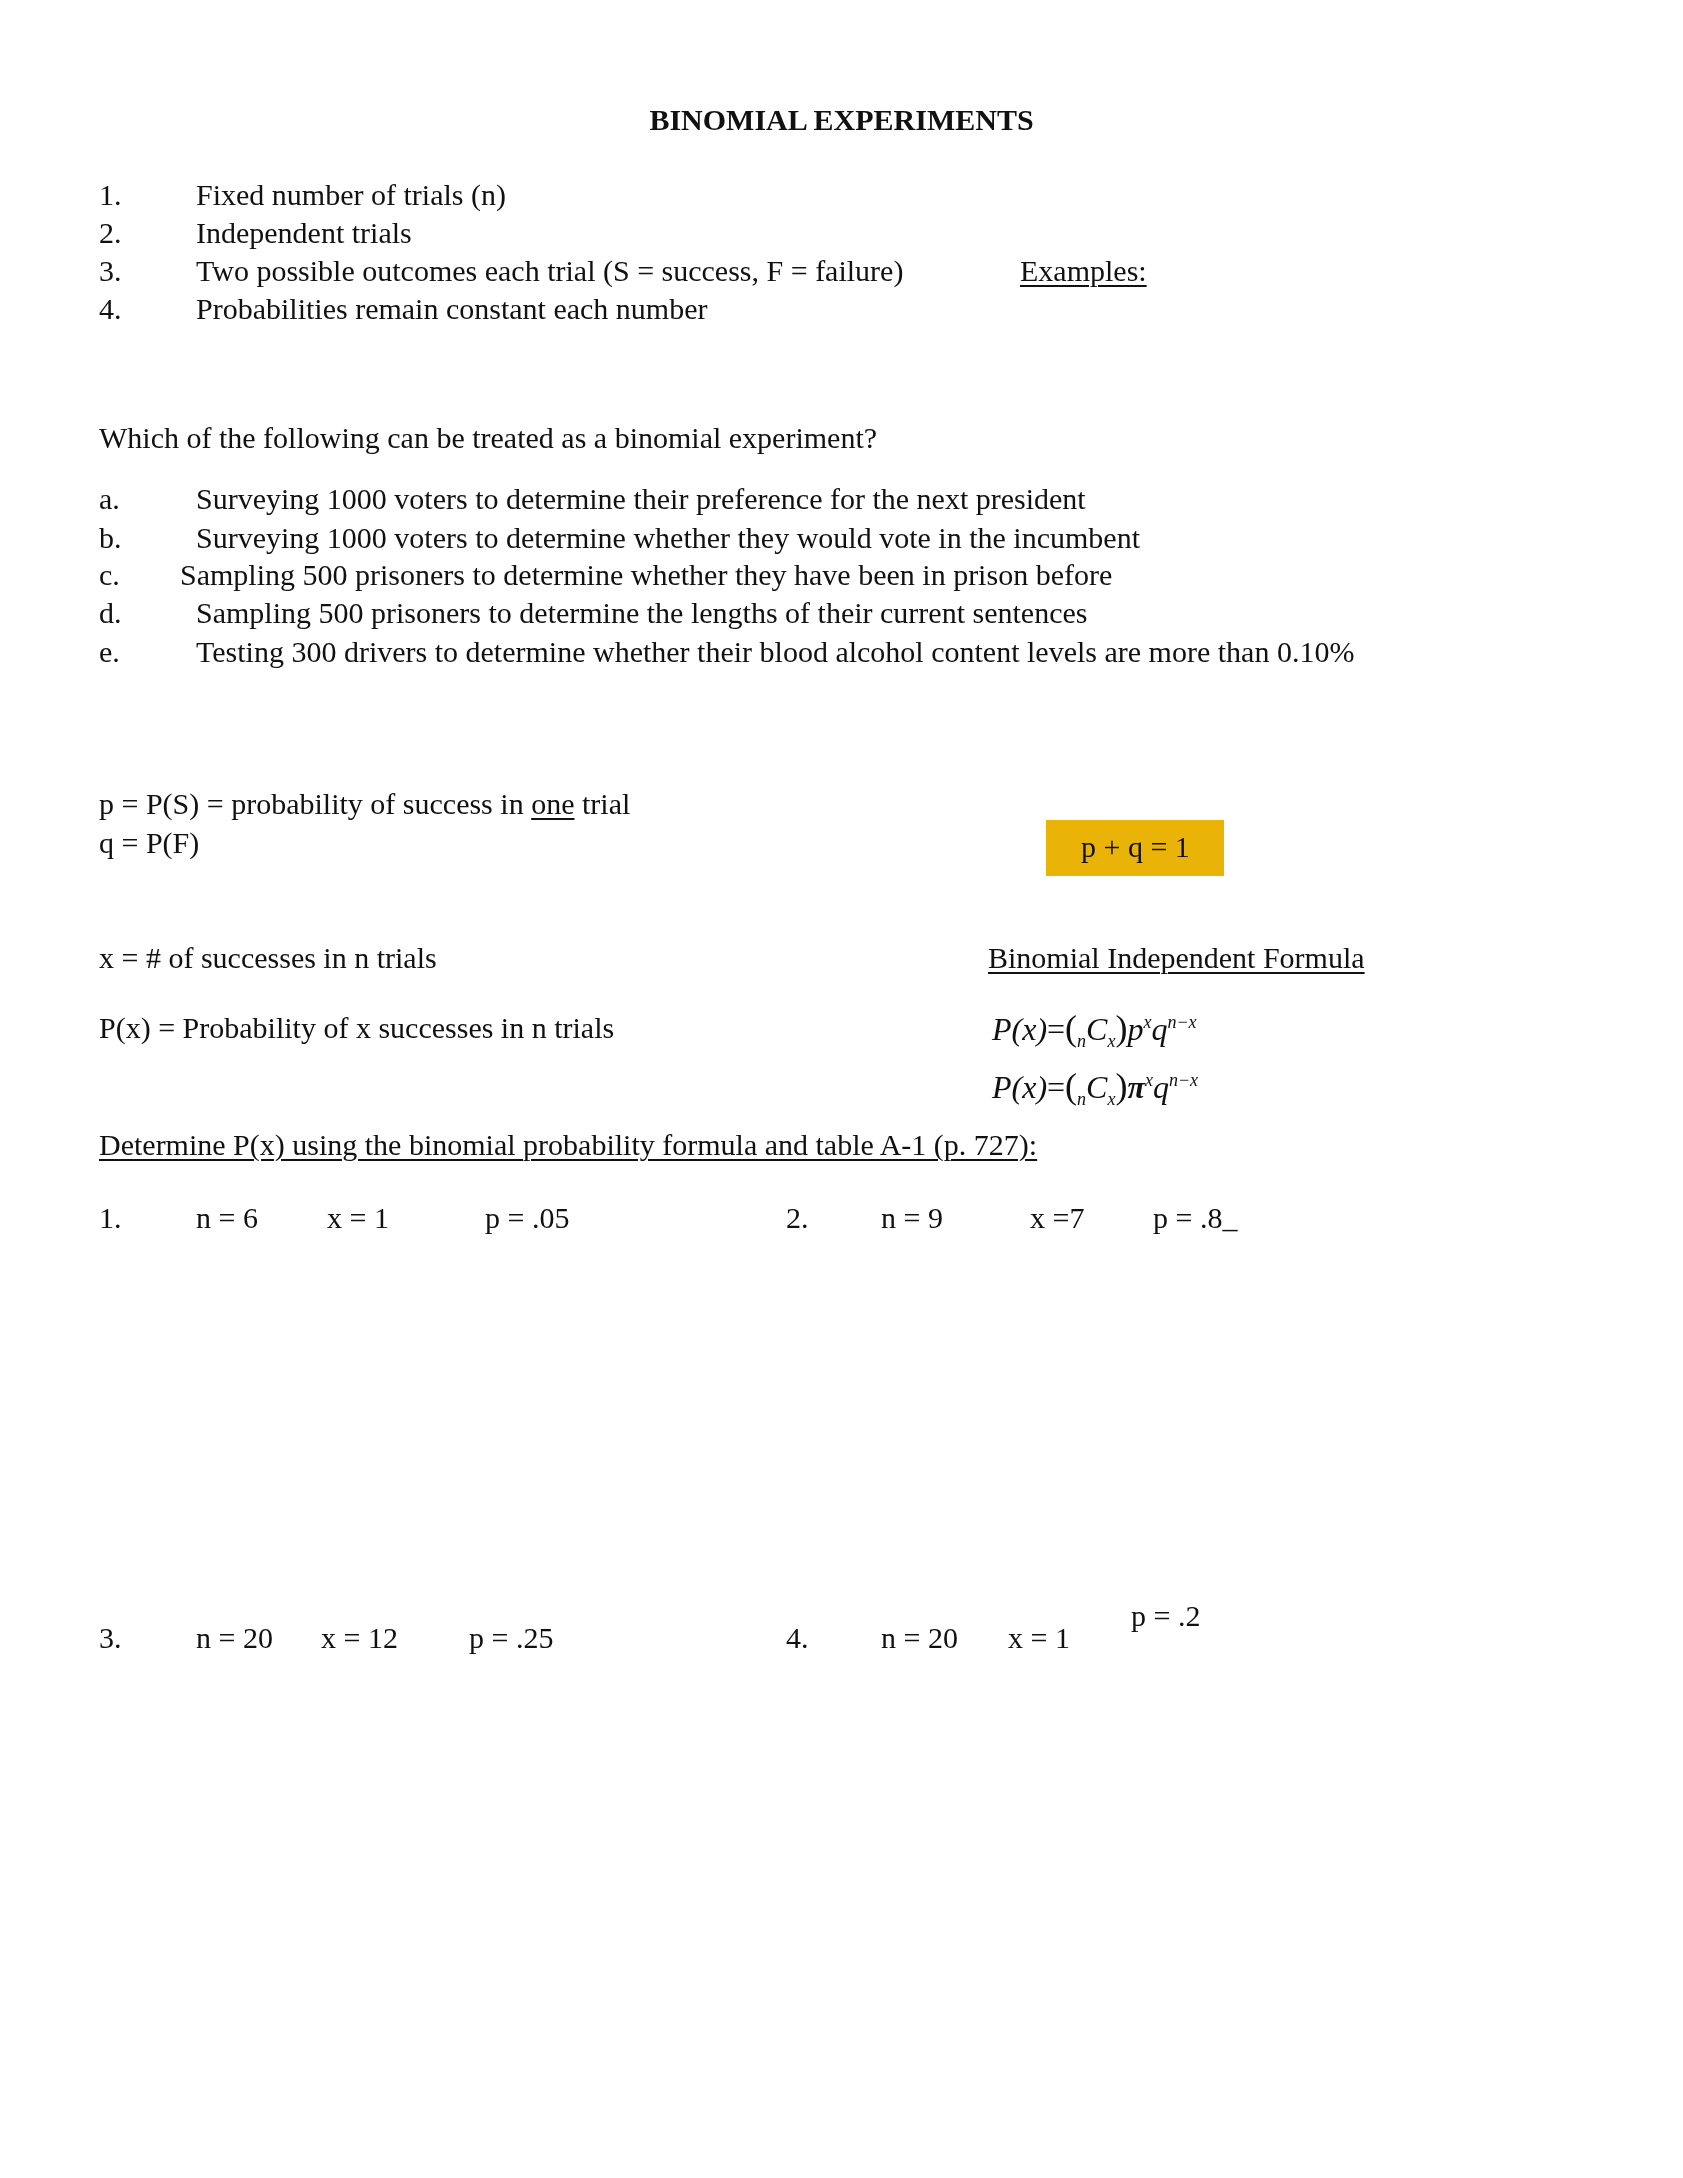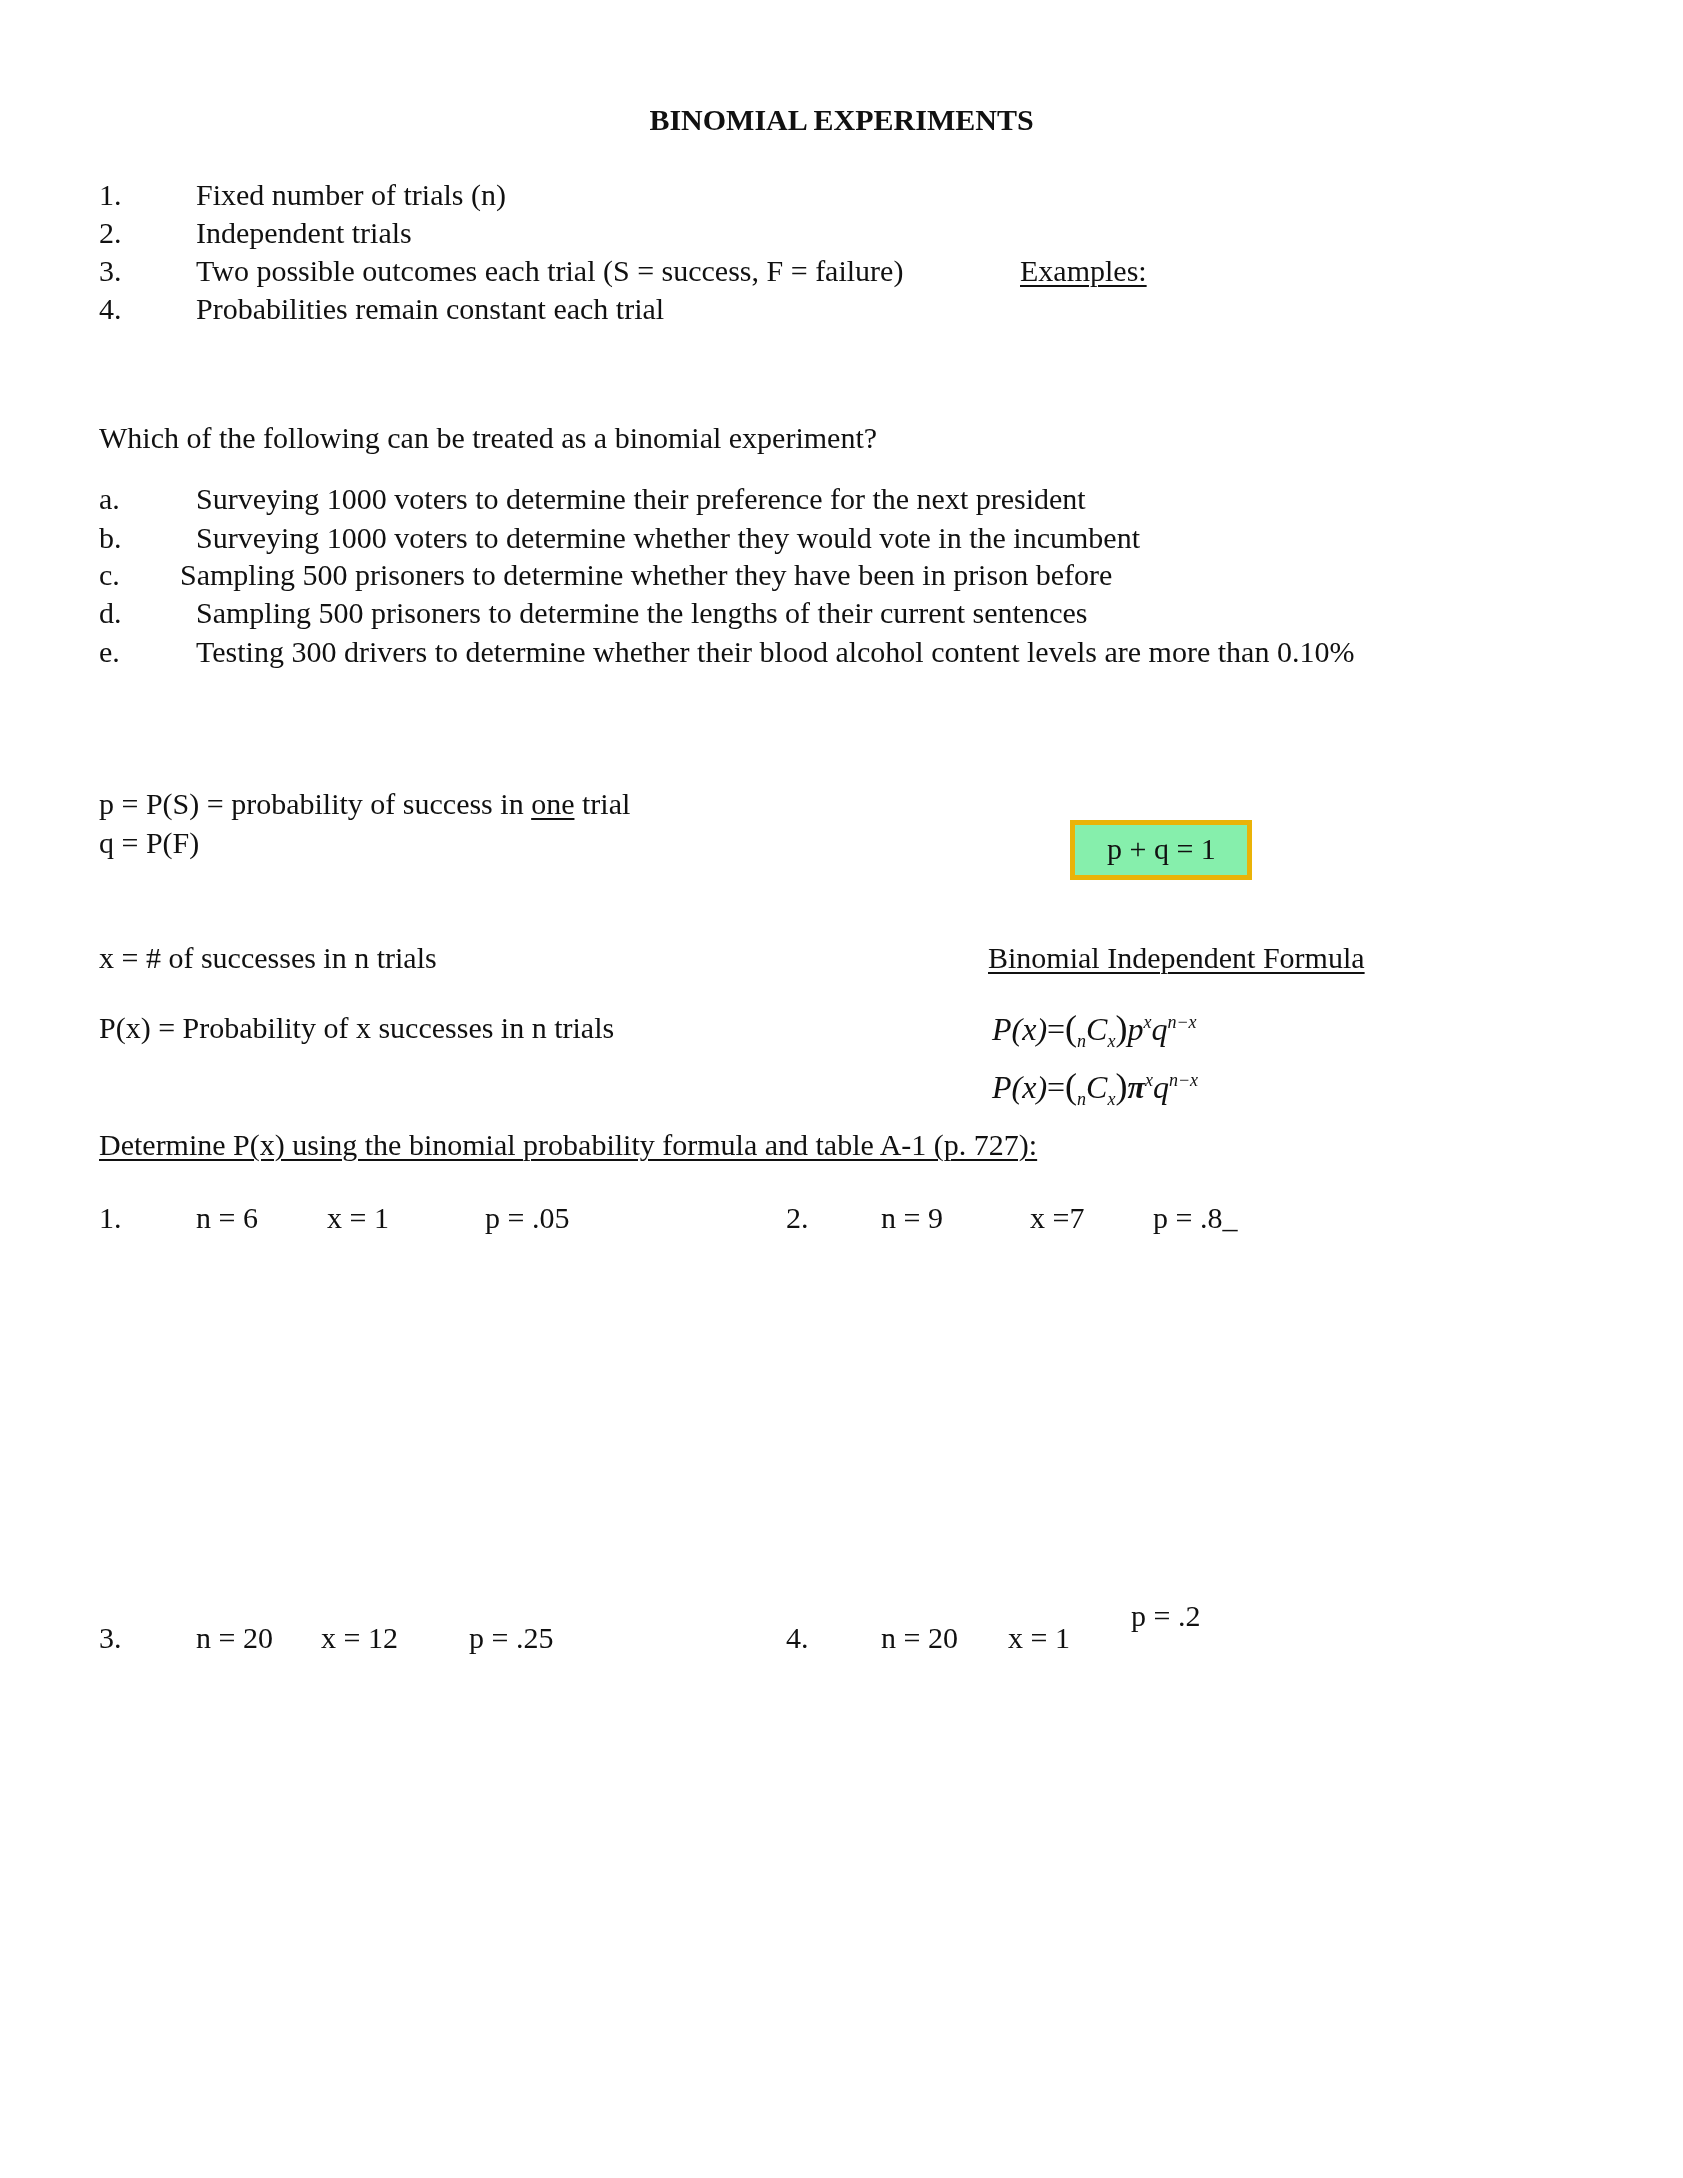--- a/index.html
+++ b/index.html
@@ -3,21 +3,21 @@
 <meta charset="utf-8">
 <style>
   html, body { margin:0; padding:0; background:#ffffff; }
   body { width:1683px; height:2178px; position:relative; overflow:hidden;
          font-family:"Liberation Serif","DejaVu Serif",serif; color:#111; }
   .abs { position:absolute; white-space:nowrap; line-height:1; }
   .t { font-size:30px; }
   .title { font-size:30px; font-weight:bold; left:0; width:1683px; text-align:center; top:105px; }
   .u { text-decoration:underline; text-decoration-thickness:2px; text-underline-offset:4px;text-align:center; }
   .box { position:absolute; left:1046px; top:820px; width:172px; height:50px;
-         border:5px solid #eab308; background:#86efac;margin-left:24px; }
+         border:3px solid #eab308; background:#eab308; }
   .box span { position:absolute; left:32px; top:9px; font-size:30px; line-height:1; }
   .formula { font-size:32px; font-style:italic; font-family:"Liberation Serif","DejaVu Serif",serif;margin-top:30px; }
   .formula .up { font-style:normal; }
   .formula sub, .formula sup { font-size:18px; }
   .paren { font-style:normal; font-size:36px; }
   .pi { font-weight:bold; font-style:italic; }
 </style>
 </head>
 <body>
 
@@ -26,21 +26,21 @@
   <div class="abs title">BINOMIAL EXPERIMENTS</div>
 
   <div>
     <span class="abs t" style="left:99px;top:180px">1.</span>
     <span class="abs t" style="left:196px;top:180px">Fixed number of trials (n)</span>
     <span class="abs t" style="left:99px;top:218px">2.</span>
     <span class="abs t" style="left:196px;top:218px">Independent trials</span>
     <span class="abs t" style="left:99px;top:256px">3.</span>
     <span class="abs t" style="left:196px;top:256px">Two possible outcomes each trial (S = success, F = failure)</span>
     <span class="abs t" style="left:99px;top:294px">4.</span>
-    <span class="abs t" style="left:196px;top:294px">Probabilities remain constant each trial</span>
+    <span class="abs t" style="left:196px;top:294px">Probabilities remain constant each number</span>
   </div>
 
   <span class="abs t u" style="left:1020px;top:256px">Examples:</span>
 
   <span class="abs t" style="left:99px;top:423px">Which of the following can be treated as a binomial experiment?</span>
 
   <div>
     <span class="abs t" style="left:99px;top:484px">a.</span>
     <span class="abs t" style="left:196px;top:484px">Surveying 1000 voters to determine their preference for the next president</span>
     <span class="abs t" style="left:99px;top:523px">b.</span>

